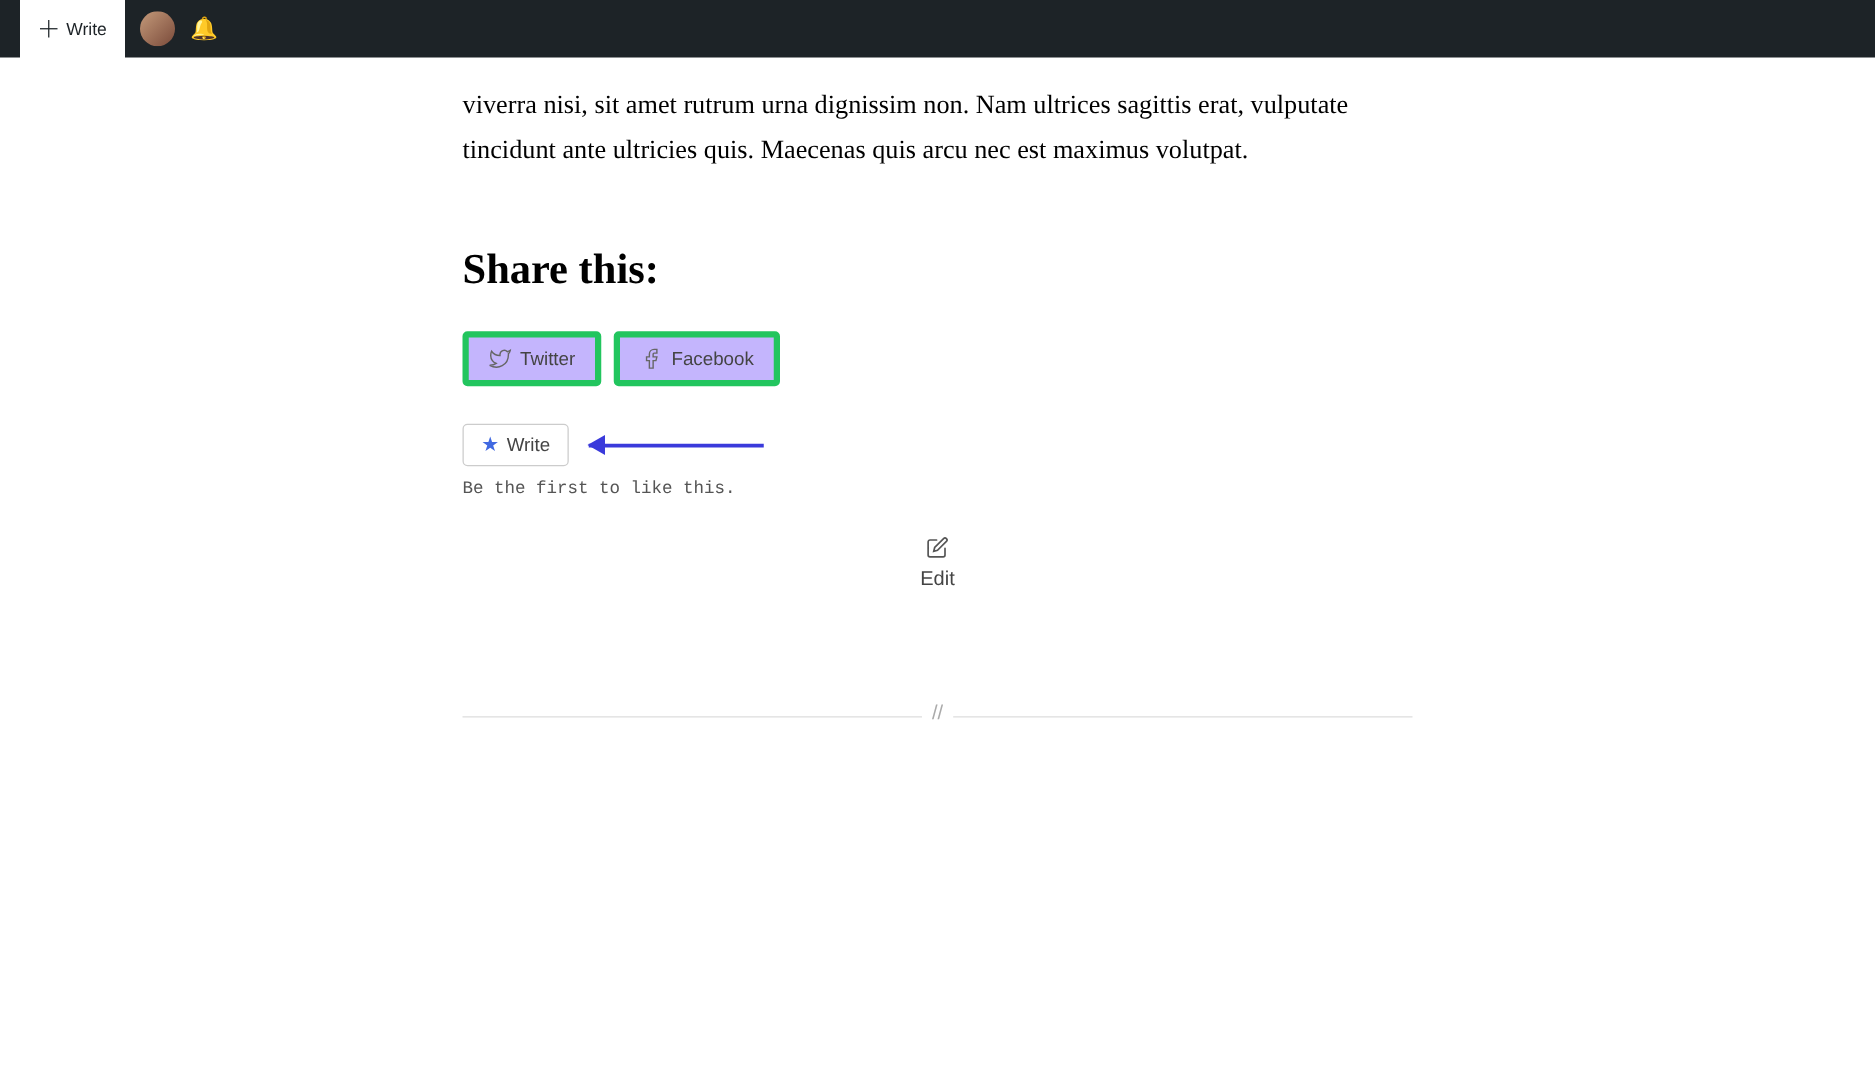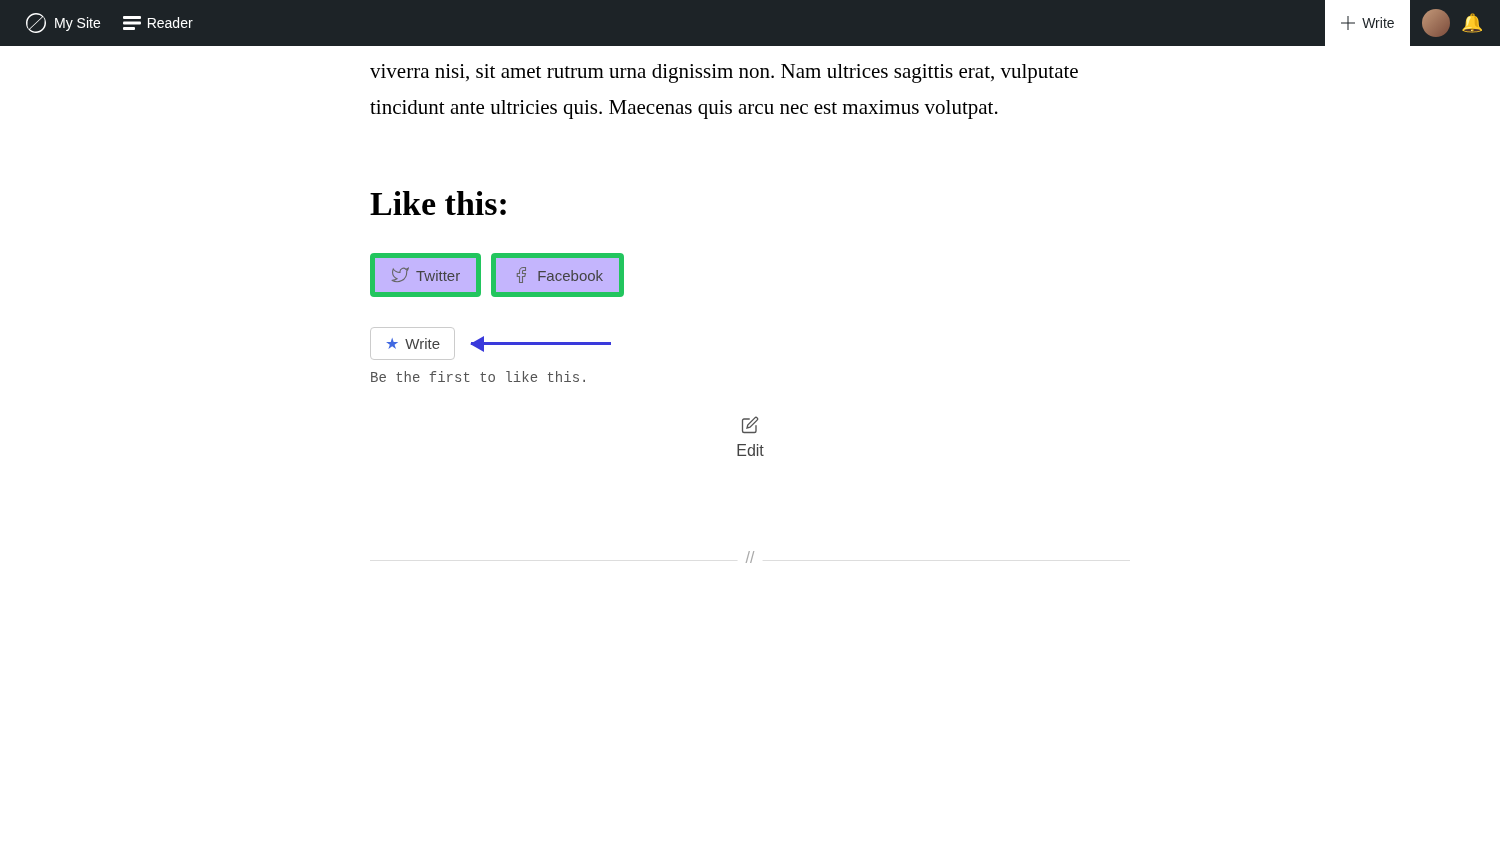--- a/index.html
+++ b/index.html
@@ -106,21 +106,21 @@
       max-width: 800px;
       margin: 0 auto;
       padding-left: 20px;
       padding-right: 20px;
     }
 
     .article-text {
       font-size: 21px;
       line-height: 1.7;
       color: #000;
-      padding-top: 8px;
+      padding-top: 20px;
       font-family: Georgia, serif;
     }
 
     .share-section {
       margin-top: 60px;
     }
 
     .share-title {
       font-size: 34px;
       font-weight: 700;
@@ -260,56 +260,40 @@
       padding: 0 8px;
       color: #aaa;
       font-size: 16px;
       font-family: -apple-system, BlinkMacSystemFont, 'Segoe UI', sans-serif;
     }
   </style>
 </head>
 <body>
 
 <nav class="navbar">
-  <div class="navbar-left">
-    <a class="nav-item">
-      <svg class="wp-logo" viewBox="0 0 24 24" xmlns="http://www.w3.org/2000/svg">
-        <path d="M12 2C6.486 2 2 6.486 2 12s4.486 10 10 10 10-4.486 10-10S17.514 2 12 2zm0 1.5c2.352 0 4.496.868 6.13 2.292L4.792 18.13A8.468 8.468 0 0 1 3.5 12c0-4.687 3.813-8.5 8.5-8.5zm0 17c-2.352 0-4.496-.868-6.13-2.292L19.208 5.87A8.468 8.468 0 0 1 20.5 12c0 4.687-3.813 8.5-8.5 8.5z" fill="#fff"></path>
-      </svg>
-      <span>My Site</span>
-    </a>
-    <a class="nav-item">
-      <svg width="18" height="14" viewBox="0 0 18 14" fill="none" xmlns="http://www.w3.org/2000/svg">
-        <rect x="0" y="0" width="18" height="3" rx="1" fill="#fff"></rect>
-        <rect x="0" y="5.5" width="18" height="3" rx="1" fill="#fff"></rect>
-        <rect x="0" y="11" width="12" height="3" rx="1" fill="#fff"></rect>
-      </svg>
-      <span>Reader</span>
-    </a>
-  </div>
   <div class="navbar-right">
     <button class="write-button">
       <svg width="16" height="16" viewBox="0 0 16 16" fill="none" xmlns="http://www.w3.org/2000/svg">
         <rect x="7.5" y="1" width="1" height="14" fill="#1d2327"></rect>
         <rect x="1" y="7.5" width="14" height="1" fill="#1d2327"></rect>
       </svg>
       <span>Write</span>
     </button>
     <div class="avatar-circle">
       <div class="avatar-img"></div>
     </div>
     <span class="bell-icon">🔔</span>
   </div>
 </nav>
 
 <div class="main-content">
   <p class="article-text">viverra nisi, sit amet rutrum urna dignissim non. Nam ultrices sagittis erat, vulputate tincidunt ante ultricies quis. Maecenas quis arcu nec est maximus volutpat.</p>
 
   <div class="share-section">
-    <h2 class="share-title">Like this:</h2>
+    <h2 class="share-title">Share this:</h2>
 
     <div class="share-buttons">
       <button class="share-btn">
         <svg class="twitter-icon" viewBox="0 0 24 24" fill="none" xmlns="http://www.w3.org/2000/svg">
           <path d="M23 3a10.9 10.9 0 0 1-3.14 1.53 4.48 4.48 0 0 0-7.86 3v1A10.66 10.66 0 0 1 3 4s-4 9 5 13a11.64 11.64 0 0 1-7 2c9 5 20 0 20-11.5a4.5 4.5 0 0 0-.08-.83A7.72 7.72 0 0 0 23 3z" stroke="#666" stroke-width="1.5" fill="none"></path>
         </svg>
         <span>Twitter</span>
       </button>
 
       <button class="share-btn">

